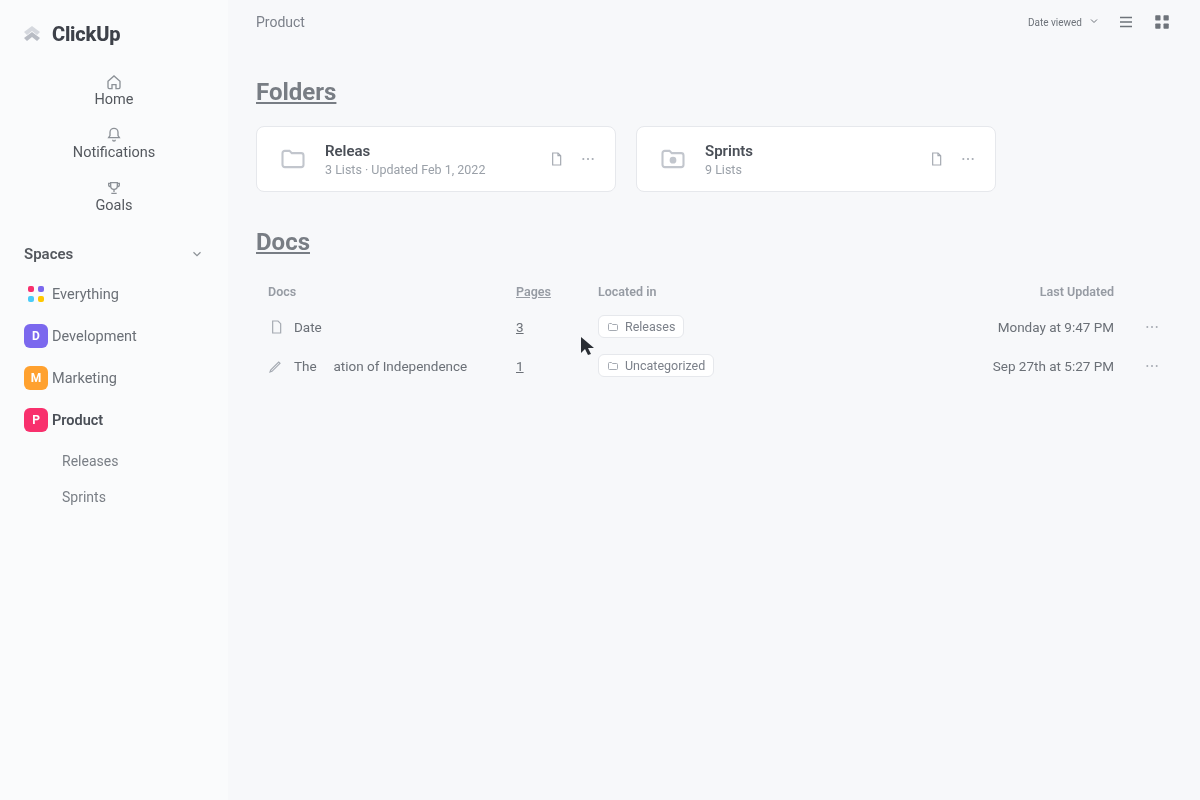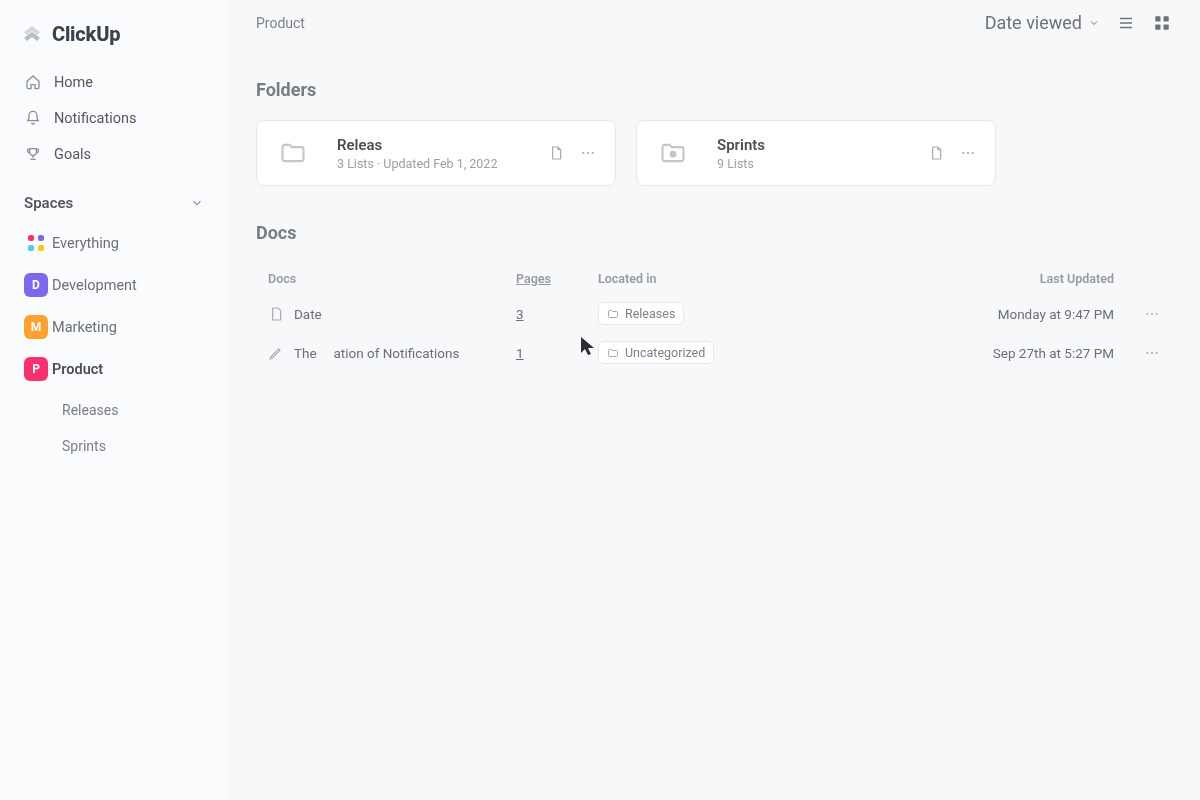--- a/index.html
+++ b/index.html
@@ -32,26 +32,27 @@
     }
     .logo-text {
       font-weight: 800;
       font-size: 20px;
       color: #3d4149;
       letter-spacing: -0.2px;
     }
     .nav-item {
       display: flex;
       align-items: center;
-      gap: 12px;
+      gap: 0;
       padding: 9px 10px;
       font-size: 14.5px;
       color: #54585e;
       border-radius: 6px;
       cursor: pointer;
+      flex-direction: column;
     }
     .nav-icon {
       width: 18px; height: 18px;
       flex: 0 0 18px;
       display: flex;
       align-items: center;
       justify-content: center;
       color: #8c9197;
     }
     .section-header {
@@ -118,49 +119,50 @@
       font-size: 14px;
       color: #7c818a;
     }
     .top-right {
       display: flex;
       align-items: center;
       gap: 16px;
     }
     .sort-btn {
       display: flex; align-items: center; gap: 6px;
-      font-size: 18px; color: #6e737a;
+      font-size: 10px; color: #6e737a;
       cursor: pointer;
     }
     .icon-btn {
       width: 20px; height: 20px;
       display: flex; align-items: center; justify-content: center;
       color: #6e737a;
       cursor: pointer;
     }
     .section-title {
-      font-size: 18px;
+      font-size: 24px;
       font-weight: 700;
       color: #787d84;
       margin-top: 36px;
       margin-bottom: 20px;
+      text-decoration: underline;
     }
     .folders-row {
       display: flex;
       gap: 20px;
     }
     .folder-card {
       flex: 0 0 360px;
       border: 1px solid #e6e8ec;
       border-radius: 8px;
       background: #fff;
       padding: 14px 18px;
       display: flex;
       align-items: center;
-      gap: 26px;
+      gap: 14px;
       position: relative;
       cursor: pointer;
     }
     .folder-icon {
       width: 36px; height: 36px;
       display: flex; align-items: center; justify-content: center;
       color: #c2c6cd;
     }
     .folder-name { font-size: 15px; font-weight: 600; color: #4a4f57; }
     .folder-sub { font-size: 12.5px; color: #9aa0a8; margin-top: 2px; }
@@ -421,21 +423,21 @@
     </div>
   </div>
 
   <div class="doc-row">
     <div class="doc-name">
       <span class="doc-icon">
         <svg viewBox="0 0 24 24" width="16" height="16" fill="none" stroke="currentColor" stroke-width="1.8">
             <path d="M3 21l3-1 12-12-2-2L4 18z"></path>
           </svg>
       </span>
-      <span style="white-space:pre">The     ation of Notifications</span>
+      <span style="white-space:pre">The     ation of Independence</span>
     </div>
     <div class="col-pages">1</div>
     <div>
       <span class="chip">
         <svg viewBox="0 0 24 24" fill="none" stroke="currentColor" stroke-width="2">
             <path d="M3 7a2 2 0 0 1 2-2h4l2 2h8a2 2 0 0 1 2 2v8a2 2 0 0 1-2 2H5a2 2 0 0 1-2-2z"></path>
           </svg>
         <span>Uncategorized</span>
       </span>
     </div>

